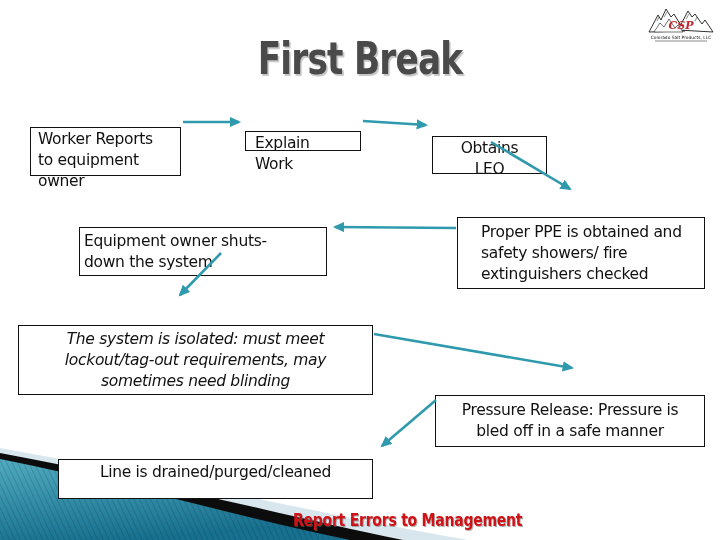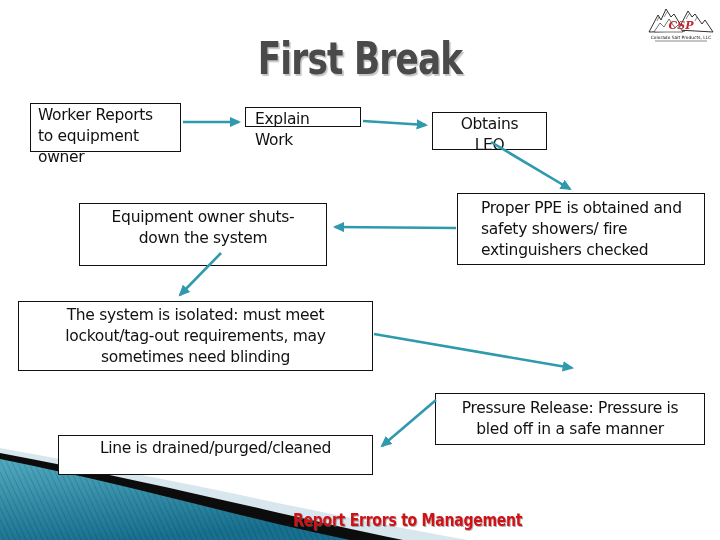--- a/index.html
+++ b/index.html
@@ -11,29 +11,29 @@
     position:absolute;top:33px;left:0;right:0;margin:0;text-align:center;
     font-size:44px;font-weight:bold;color:#4a4a4a;letter-spacing:-1px;
     transform:scaleX(.78);
     text-shadow:2px 2px 1px #c6c6c6;
     font-family:"DejaVu Sans",sans-serif;
   }
   .box{
     position:absolute;box-sizing:border-box;background:#ffffff;
     border:1.5px solid #111111;
     font-size:15.5px;line-height:21px;letter-spacing:-0.3px;
-    white-space:pre;overflow:visible;z-index:2;
+    white-space:pre;overflow:visible;z-index:2;margin-top:24px;
   }
   .b-worker   {left:30px;  top:103px; width:151px; height:49px; padding:1px 7px;}
   .b-explain  {left:245px; top:107px; width:116px; height:20px; padding:1px 9px;}
   .b-obtains  {left:432px; top:112px; width:115px; height:38px; padding:1px 9px;text-align:center;}
-  .b-equipment{left:79px;  top:203px; width:248px; height:63px; padding:3px 4px; text-align:center;}
+  .b-equipment{left:79px;  top:203px; width:248px; height:49px; padding:3px 4px; }
   .b-ppe      {left:457px; top:193px; width:248px; height:72px; padding:4px 23px;}
-  .b-isolated {left:18px;  top:301px; width:355px; height:70px; padding:3px 2px; text-align:center;}
-  .b-pressure {left:435px; top:393px; width:270px; height:52px; padding:4px 20px; text-align:center;}
+  .b-isolated {left:18px;  top:301px; width:355px; height:70px; padding:3px 2px; text-align:center;font-style:italic;}
+  .b-pressure {left:435px; top:371px; width:270px; height:52px; padding:4px 20px; text-align:center;}
   .b-line     {left:58px;  top:435px; width:315px; height:40px; padding:2px 2px; text-align:center;}
   .arrows,.wedge{position:absolute;left:0;top:0;}
   .arrows{z-index:3;pointer-events:none;}
   .wedge{z-index:0;}
   .logo{position:absolute;left:647px;top:4px;width:68px;height:40px;z-index:1;}
   .footer{
     position:absolute;left:293px;top:510px;z-index:4;
     font-size:17.5px;font-weight:bold;color:#d01216;white-space:nowrap;
     transform:scaleX(.8);transform-origin:left center;letter-spacing:-0.3px;
     text-shadow:1.2px 1.2px 0 rgba(110,110,110,.55);

